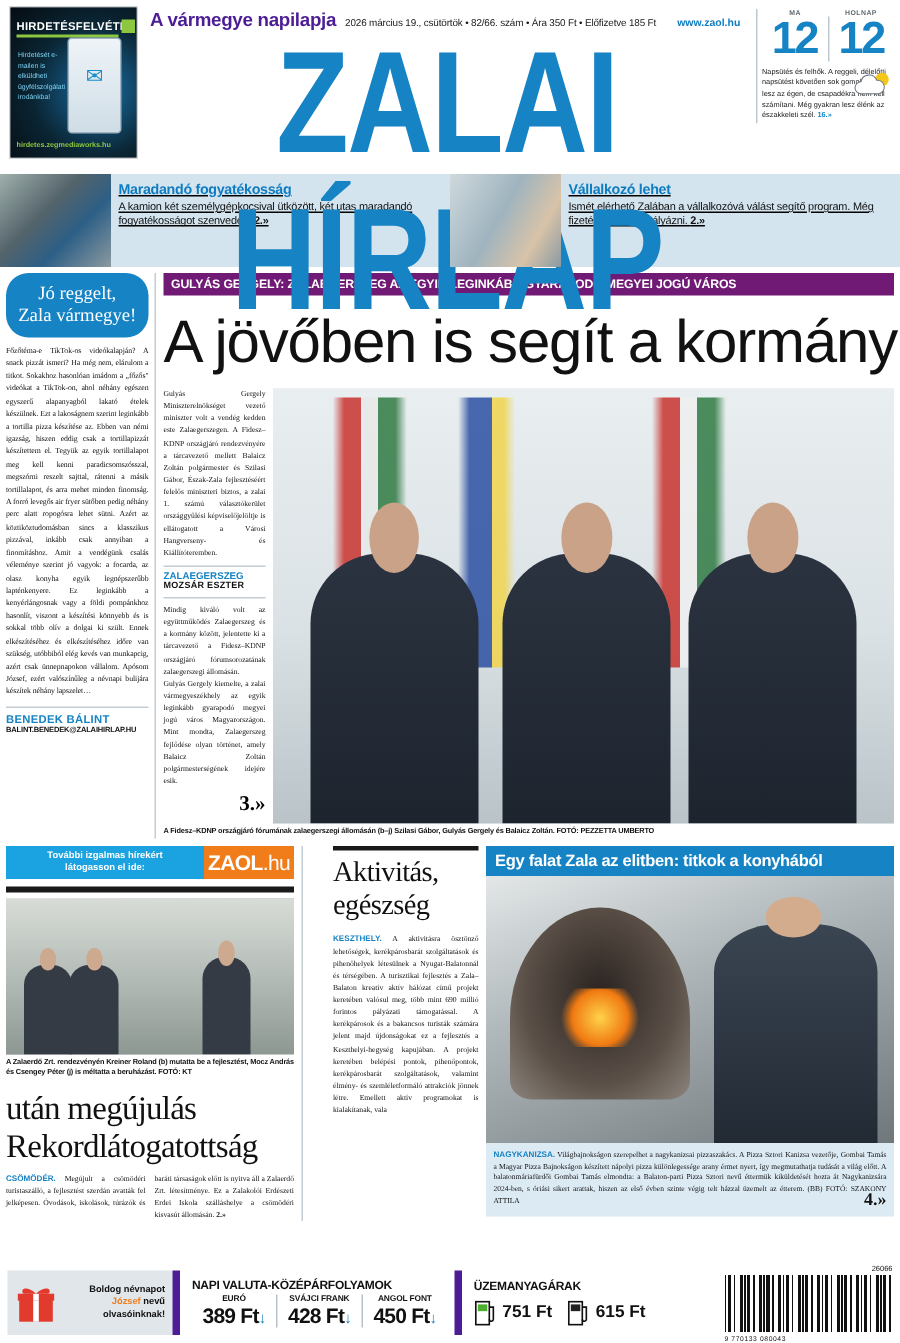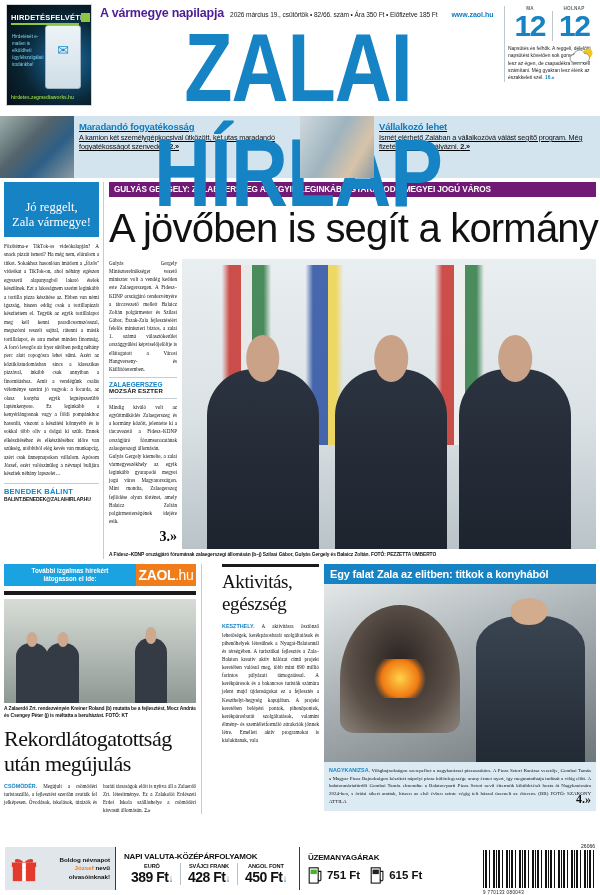--- a/index.html
+++ b/index.html
@@ -242,21 +242,22 @@
     min-width: 0;
   }
 
   .jo-reggelt {
     background: #1683c4;
     color: #fff;
     text-align: center;
     font-family: "Liberation Serif", serif;
     font-size: 12.5px;
     line-height: 15px;
-    padding: 18px 2px 7px 2px;
+    padding: 6px 2px 7px 2px;
+    border-radius: 15px;
   }
   .col-body {
     font-family: "Liberation Serif", serif;
     font-size: 5.2px;
     line-height: 1.62;
     text-align: justify;
     color: #111;
     margin-top: 5px;
     letter-spacing: -.05px;
   }
@@ -599,21 +600,21 @@
     font-size: 6.2px;
     line-height: 8.5px;
     font-weight: bold;
     color: #111;
     text-align: right;
     flex: 1;
   }
   .nameday-text .nm { color: #f07d1a; }
   .bsec {
     padding: 0 8px;
-    border-left: 1px solid #4c1d95;
+    border-left: 5px solid #4c1d95;
     display: flex;
     flex-direction: column;
     justify-content: center;
   }
   .bsec-title {
     font-size: 8px;
     font-weight: bold;
     color: #111;
     letter-spacing: -.2px;
     margin-bottom: 2px;
@@ -792,22 +793,22 @@
 
       <div class="blackbar"></div>
       <div class="photo-block">
         <div class="pb-bg"></div>
         <div class="pb-fig" style="left:6%"></div>
         <div class="pb-fig" style="left:22%"></div>
         <div class="pb-fig" style="left:68%;height:62%"></div>
       </div>
       <div class="caption">A Zalaerdő Zrt. rendezvényén Kreiner Roland (b) mutatta be a fejlesztést, Mocz András és Csengey Péter (j) is méltatta a beruházást. FOTÓ: KT</div>
       <div class="sec-head">
+        <div>után megújulás</div>
         <div>Rekordlátogatottság</div>
-        <div>után megújulás</div>
       </div>
       <div class="two-col"><span class="place-tag">CSÖMÖDÉR.</span> <span>Megújult a csömödéri turistaszálló, a fejlesztést szerdán avatták fel jelképesen. Óvodások, iskolások, túrázók és baráti társaságok előtt is nyitva áll a Zalaerdő Zrt. létesítménye. Ez a Zalakolói Erdészeti Erdei Iskola szálláshelye a csömödéri kisvasút állomásán. </span><span class="pg">2.»</span></div>
     </div>
 
     <div class="lw-mid">
       <div class="topbar-thin"></div>
       <div class="sec-head-sm">
         <div>Aktivitás,</div>
         <div>egészség</div>
       </div>

